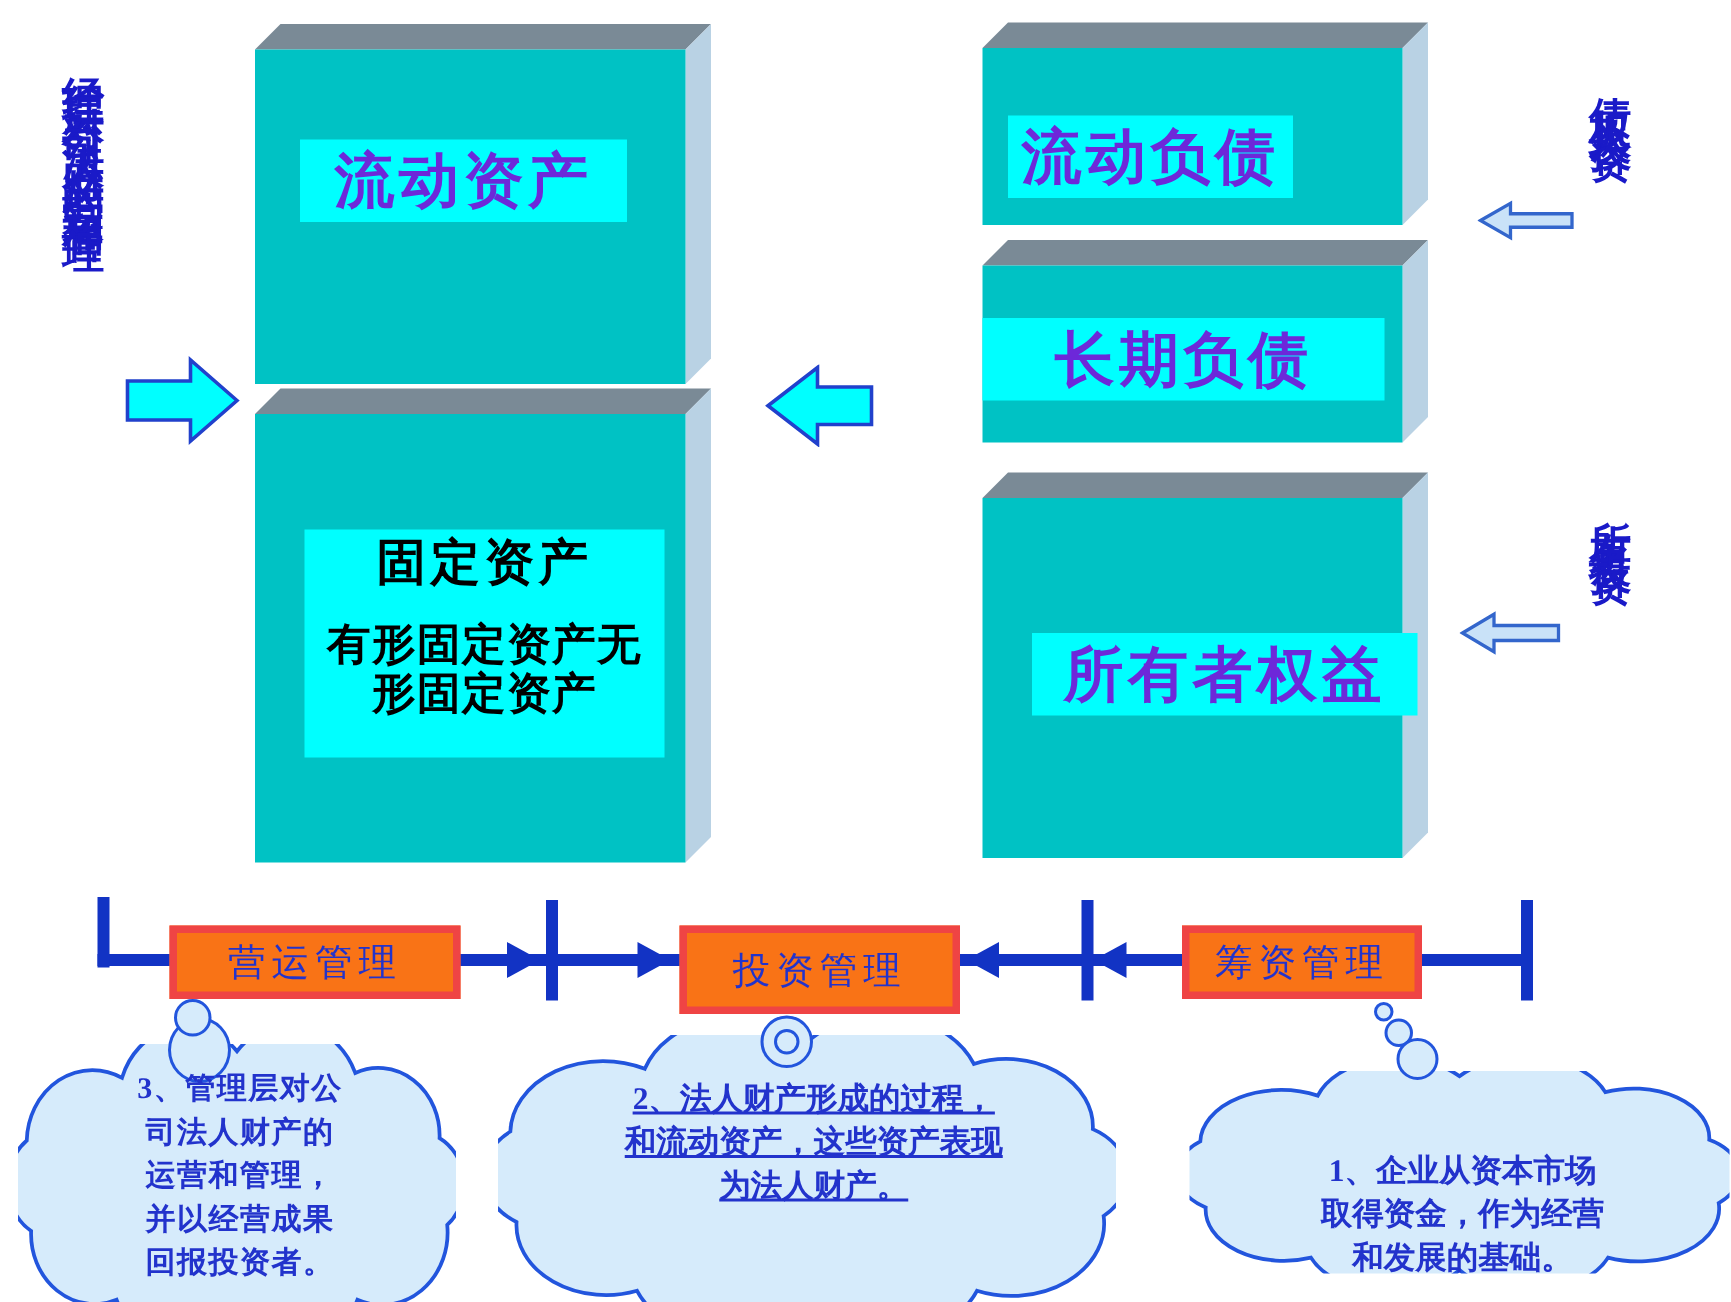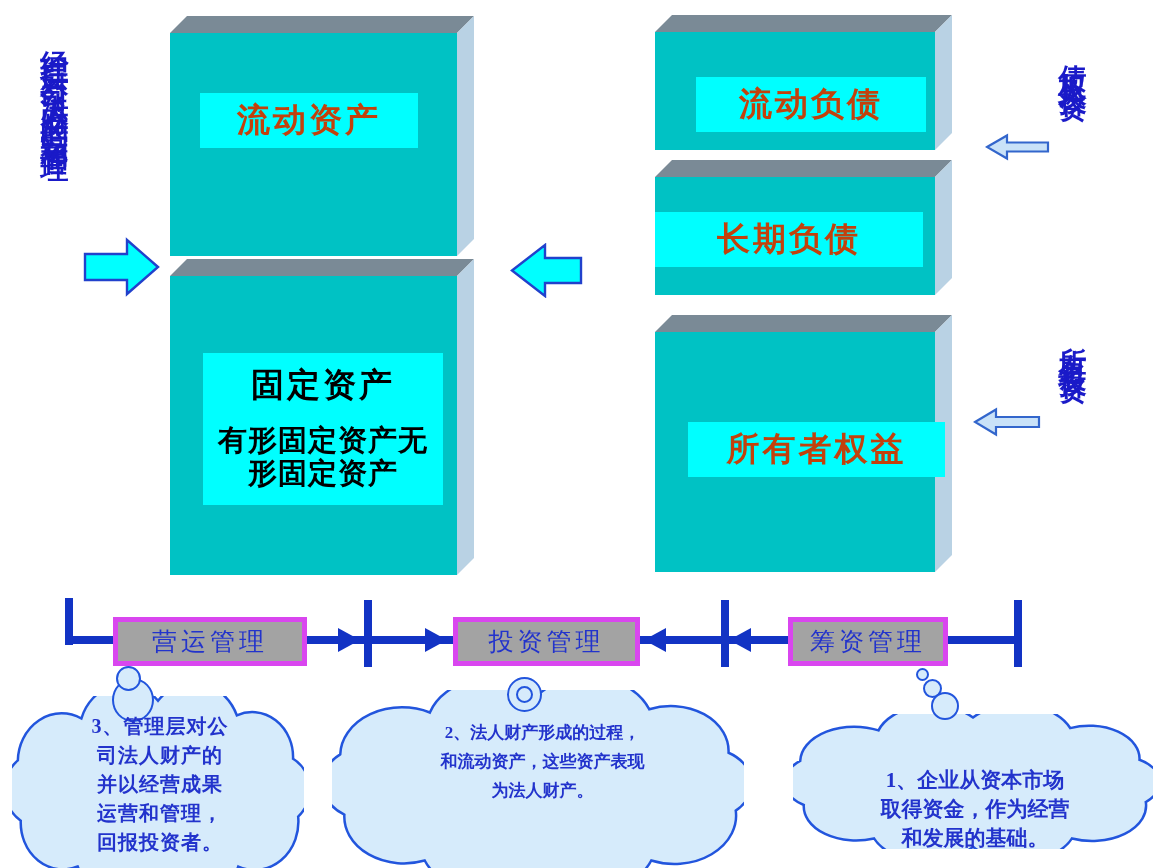--- a/index.html
+++ b/index.html
@@ -8,56 +8,56 @@
 
   
   .cube{position:absolute;}
   .cube-front{position:absolute;left:0;top:0;width:100%;height:100%;background:#00C2C4;}
   .cube-top{position:absolute;left:0;top:-17px;width:100%;height:17px;background:#7A8A96;
             transform:skewX(-45deg);transform-origin:bottom left;}
   .cube-side{position:absolute;right:-17px;top:0;width:17px;height:100%;background:#B9D2E4;
              transform:skewY(-45deg);transform-origin:top left;}
 
   
-  .strip{position:absolute;background:#00FFFF;color:#c2410c;font-weight:bold;
+  .strip{position:absolute;background:#00FFFF;color:#6d28d9;font-weight:bold;
          display:flex;align-items:center;justify-content:center;
-         font-size:33px;letter-spacing:3px;z-index:2;}
+         font-size:40px;letter-spacing:3px;z-index:2;}
   .strip-block{position:absolute;background:#00FFFF;color:#000;font-weight:bold;
          text-align:center;z-index:2;}
-  .strip-block .blk-title{font-size:33px;letter-spacing:3px;padding-top:10px;}
+  .strip-block .blk-title{font-size:33px;letter-spacing:3px;}
   .strip-block .blk-sub{font-size:29px;line-height:33px;letter-spacing:1px;margin-top:16px;}
 
   
   .vtext{position:absolute;writing-mode:vertical-rl;text-orientation:upright;
          color:#1A1AC8;font-weight:bold;font-size:28px;letter-spacing:7px;line-height:36px;}
 
   
   svg.arrow{position:absolute;z-index:3;}
   .cyan-arrow{fill:#00FFFF;stroke:#2141CC;stroke-width:2.4;stroke-linejoin:miter;}
   .light-arrow{fill:#C9E2F8;stroke:#3366CC;stroke-width:2.2;stroke-linejoin:miter;}
 
   
   .tl{position:absolute;background:#1233C4;z-index:4;}
-  .tl-box{position:absolute;box-sizing:border-box;border:5px solid #d946ef;background:#a3a3a3;
+  .tl-box{position:absolute;box-sizing:border-box;border:5px solid #ef4444;background:#f97316;
           display:flex;align-items:center;justify-content:center;color:#2233CC;
           font-size:25px;letter-spacing:4px;z-index:5;}
   .tri{position:absolute;width:0;height:0;z-index:4;}
   .tri-right{border-top:12px solid transparent;border-bottom:12px solid transparent;
              border-left:22px solid #1233C4;}
   .tri-left{border-top:12px solid transparent;border-bottom:12px solid transparent;
             border-right:22px solid #1233C4;}
 
   
   .cloud{position:absolute;z-index:2;}
   .cloud svg{display:block;width:100%;height:100%;}
   .cloud path{fill:#D6EBFB;stroke:#2255DD;stroke-width:2.5;vector-effect:non-scaling-stroke;}
   .cloud-text{position:absolute;z-index:6;color:#2233CC;font-weight:bold;text-align:center;}
   .cloud-text div{white-space:nowrap;}
   .ct-left{font-size:20px;line-height:29px;letter-spacing:1px;}
-  .ct-mid{font-size:17px;line-height:29px;}
+  .ct-mid{font-size:21px;line-height:29px;text-decoration:underline;}
   .ct-right{font-size:21px;line-height:29px;}
 
   .bubble{position:absolute;border-radius:50%;background:#D6EBFB;border:2px solid #2255DD;z-index:5;}
   .bubble-inner{position:absolute;border-radius:50%;border:2px solid #2255DD;background:#D6EBFB;}
 </style>
 </head>
 <body>
 
 <div class="vtext" style="left:36px;top:28px;">经理层对公司法人财产的营运和管理</div>
 <div class="vtext" style="left:1054px;top:43px;">债权人投资</div>
@@ -93,21 +93,21 @@
 <div class="strip" style="left:200px;top:93px;width:218px;height:55px;">流动资产</div>
 
 <div class="strip-block" style="left:203px;top:353px;width:240px;height:152px;">
   <div class="blk-title">固定资产</div>
   <div class="blk-sub">
     <div>有形固定资产无</div>
     <div>形固定资产</div>
   </div>
 </div>
 
-<div class="strip" style="left:696px;top:77px;width:230px;height:55px;">流动负债</div>
+<div class="strip" style="left:672px;top:77px;width:190px;height:55px;">流动负债</div>
 <div class="strip" style="left:655px;top:212px;width:268px;height:55px;">长期负债</div>
 <div class="strip" style="left:688px;top:422px;width:257px;height:55px;">所有者权益</div>
 
 <svg class="arrow" style="left:83px;top:237px;" width="77" height="60" viewBox="0 0 77 60">
   <polygon class="cyan-arrow" points="75,30 44,3 44,17 2,17 2,43 44,43 44,57"></polygon>
 </svg>
 <svg class="arrow" style="left:510px;top:243px;" width="73" height="55" viewBox="0 0 73 55">
   <polygon class="cyan-arrow" points="2,27.5 35,2 35,15 71,15 71,40 35,40 35,53"></polygon>
 </svg>
 <svg class="arrow" style="left:985px;top:133px;" width="65" height="28" viewBox="0 0 65 28">
@@ -122,21 +122,21 @@
 <div class="tl" style="left:364px;top:600px;width:8px;height:67px;"></div>
 <div class="tl" style="left:721px;top:600px;width:8px;height:67px;"></div>
 <div class="tl" style="left:1014px;top:600px;width:8px;height:67px;"></div>
 
 <div class="tri tri-right" style="left:338px;top:628px;"></div>
 <div class="tri tri-right" style="left:425px;top:628px;"></div>
 <div class="tri tri-left" style="left:644px;top:628px;"></div>
 <div class="tri tri-left" style="left:729px;top:628px;"></div>
 
 <div class="tl-box" style="left:113px;top:617px;width:194px;height:49px;">营运管理</div>
-<div class="tl-box" style="left:453px;top:617px;width:187px;height:49px;text-align:right;">投资管理</div>
+<div class="tl-box" style="left:453px;top:617px;width:187px;height:59px;text-align:right;">投资管理</div>
 <div class="tl-box" style="left:788px;top:617px;width:160px;height:49px;">筹资管理</div>
 
 <div class="bubble" style="left:112px;top:678px;width:38px;height:40px;"></div>
 <div class="bubble" style="left:116px;top:666px;width:21px;height:21px;"></div>
 
 <div class="bubble" style="left:507px;top:677px;width:31px;height:31px;">
   <div class="bubble-inner" style="left:7px;top:7px;width:13px;height:13px;"></div>
 </div>
 
 <div class="bubble" style="left:916px;top:668px;width:9px;height:9px;"></div>
@@ -144,22 +144,22 @@
 <div class="bubble" style="left:931px;top:692px;width:24px;height:24px;"></div>
 
 <div class="cloud" style="left:12px;top:696px;width:292px;height:185px;">
   <svg viewBox="0 0 400 230" preserveAspectRatio="none">
     <path d="M95,28 A62,62 0 0 1 200,6 A64,64 0 0 1 308,24 A56,56 0 0 1 385,78 A44,44 0 0 1 392,150 A60,60 0 0 1 310,212 A64,64 0 0 1 200,226 A64,64 0 0 1 90,212 A58,58 0 0 1 12,155 A46,46 0 0 1 8,80 A60,60 0 0 1 95,28 Z"></path>
   </svg>
 </div>
 <div class="cloud-text ct-left" style="left:20px;top:712px;width:280px;">
   <div>3、管理层对公</div>
   <div>司法人财产的</div>
+  <div>运营和管理，</div>
   <div>并以经营成果</div>
-  <div>运营和管理，</div>
   <div>回报投资者。</div>
 </div>
 
 <div class="cloud" style="left:332px;top:690px;width:412px;height:185px;">
   <svg viewBox="0 0 400 230" preserveAspectRatio="none">
     <path d="M95,28 A62,62 0 0 1 200,6 A64,64 0 0 1 308,24 A56,56 0 0 1 385,78 A44,44 0 0 1 392,150 A60,60 0 0 1 310,212 A64,64 0 0 1 200,226 A64,64 0 0 1 90,212 A58,58 0 0 1 12,155 A46,46 0 0 1 8,80 A60,60 0 0 1 95,28 Z"></path>
   </svg>
 </div>
 <div class="cloud-text ct-mid" style="left:345px;top:718px;width:395px;">
   <div>2、法人财产形成的过程，</div>

